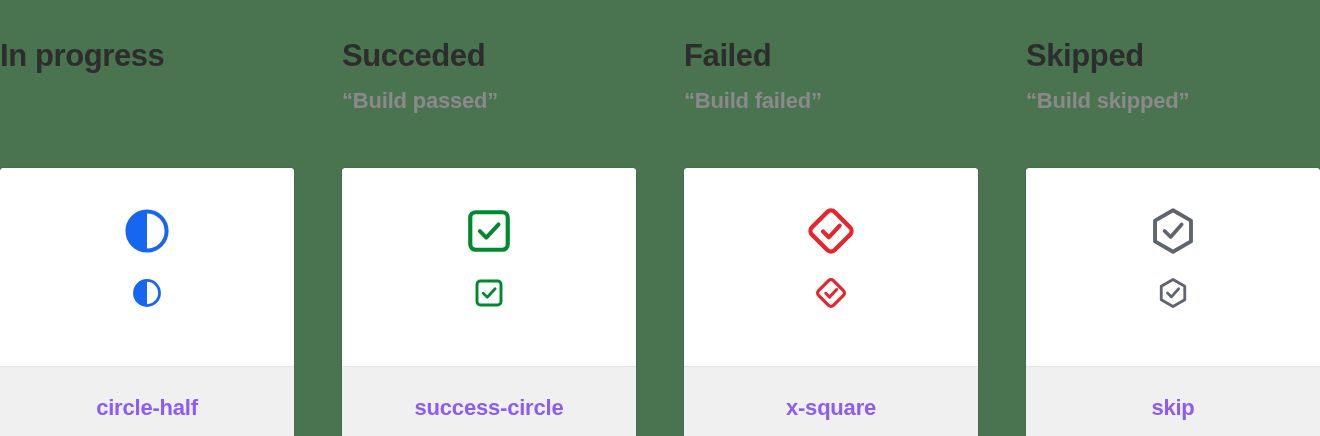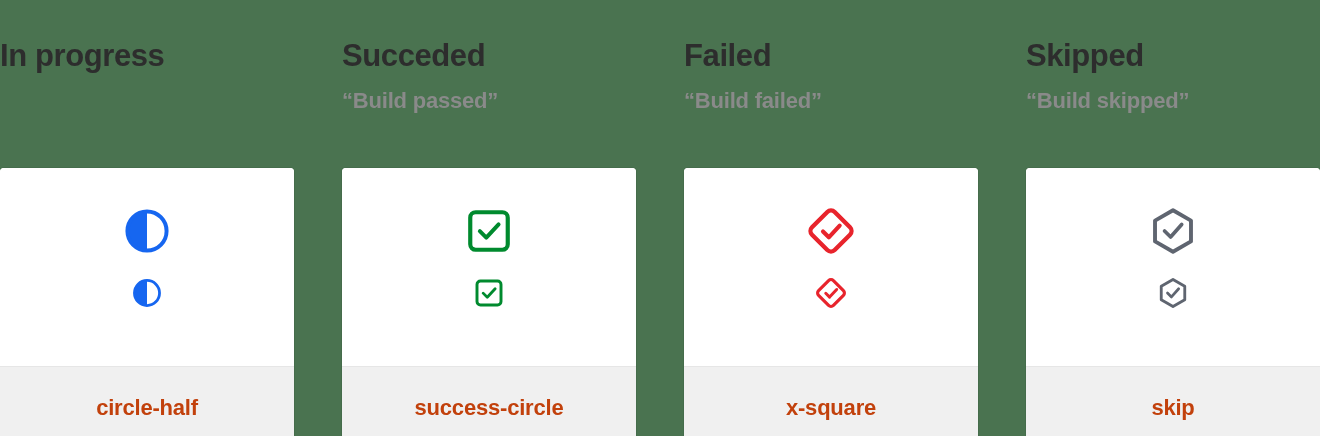--- a/index.html
+++ b/index.html
@@ -122,21 +122,21 @@
     background: #f0f0f0;
     display: flex;
     align-items: center;
     justify-content: center;
     border-top: 1px solid #e6e6e6;
   }
 
   .card-label {
     font-size: 22px;
     font-weight: bold;
-    color: #c2410c;
+    color: #8b5cf6;
     letter-spacing: -0.2px;
     white-space: nowrap;
   }
 </style>
 </head>
 <body style="background: rgb(74, 115, 80);">
 
 <div class="board">
 
   <div class="headings">

